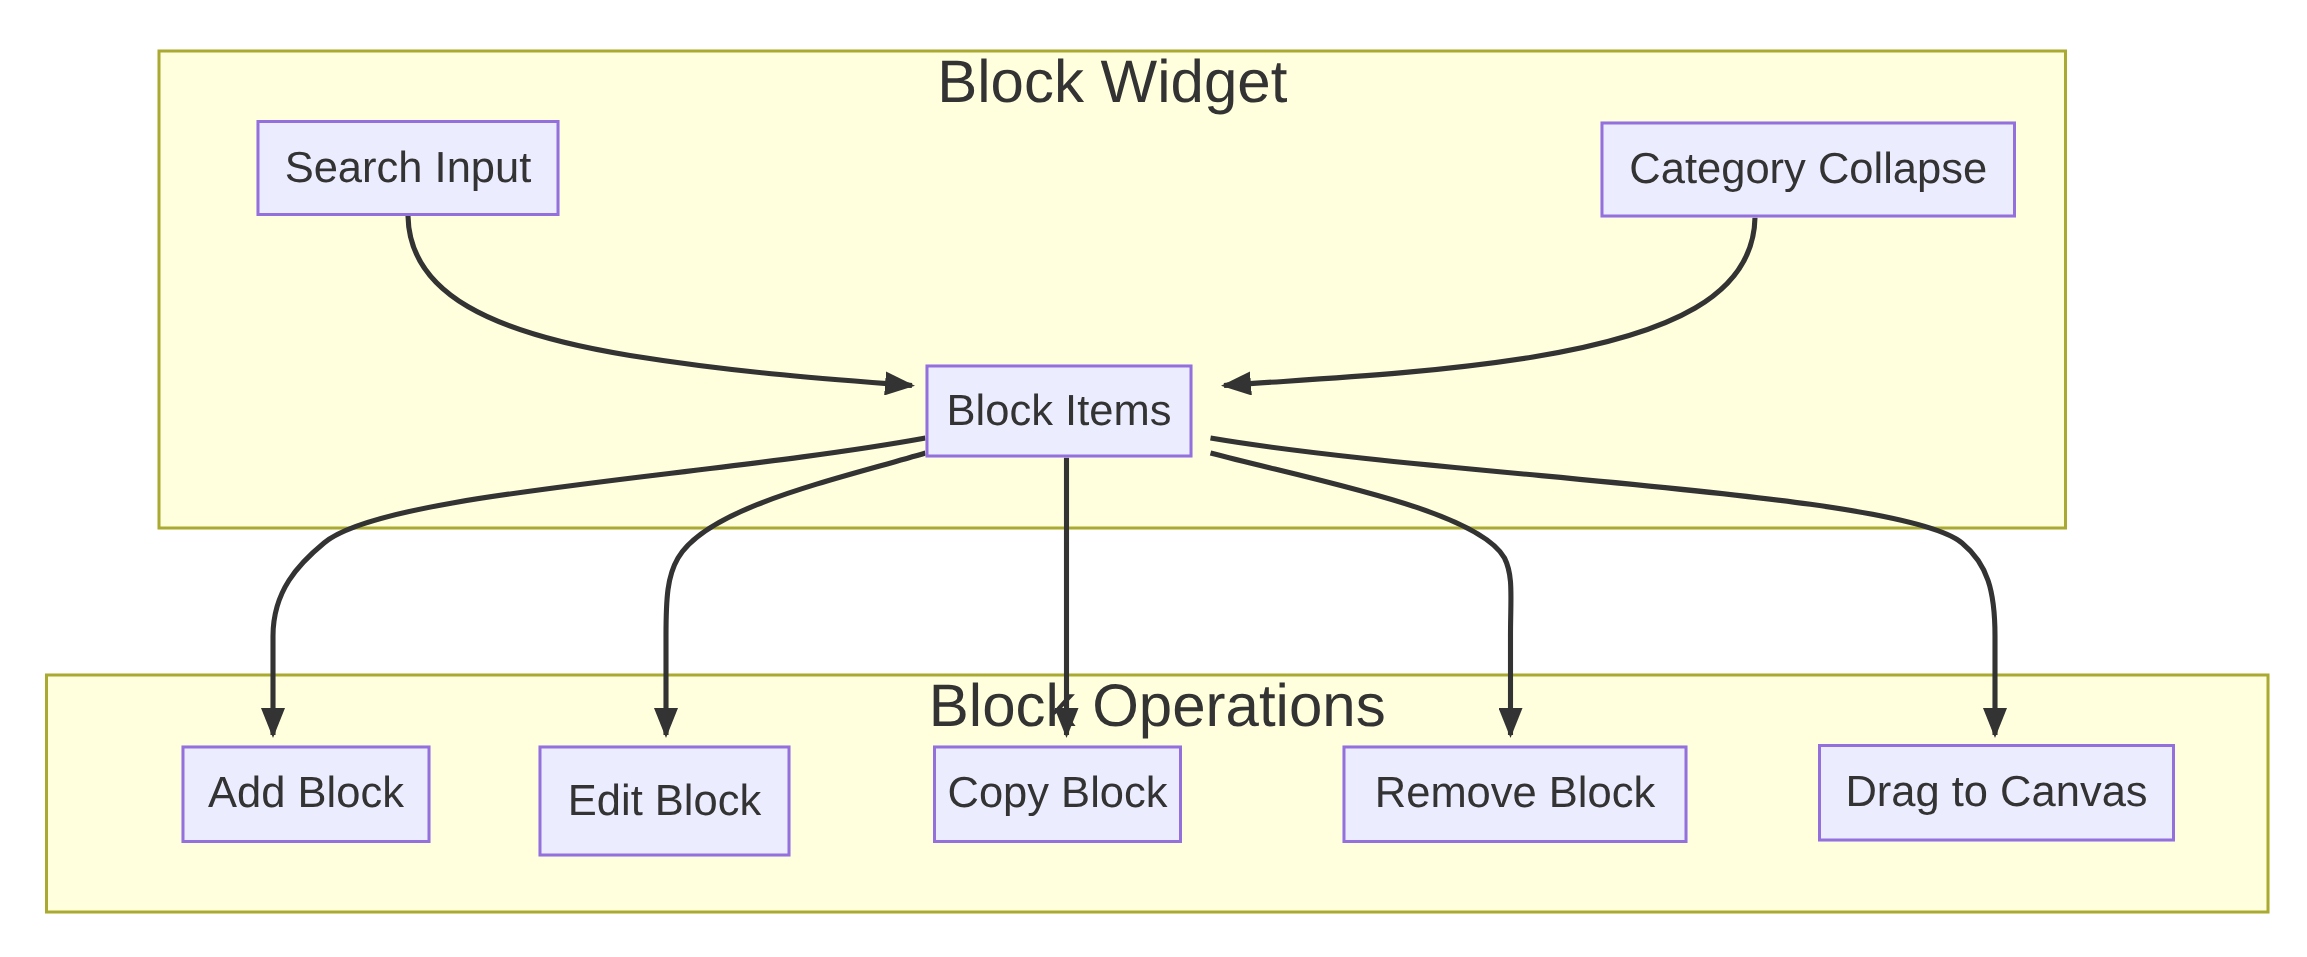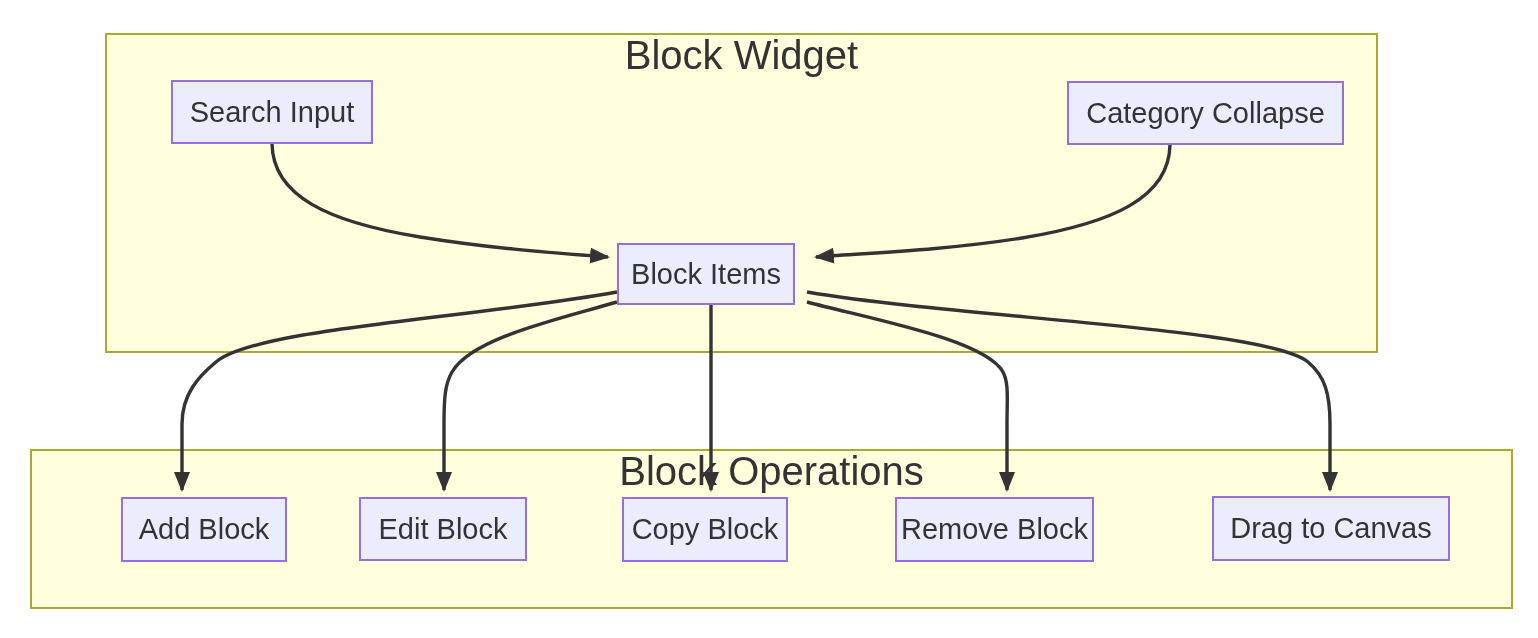--- a/index.html
+++ b/index.html
@@ -67,23 +67,23 @@
     z-index: 3;
   }
   
   .cluster-widget     { left: 105px; top: 33px;  width: 1273px; height: 320px; }
   .cluster-operations { left: 30px;  top: 449px; width: 1483px; height: 160px; }
   
   .n-search   { left: 171px;  top: 80px;  width: 202px; height: 64px; justify-content: center; }
   .n-category { left: 1032px; top: 81px;  width: 277px; height: 64px; margin-left: 35px; }
   .n-items    { left: 617px;  top: 243px; width: 178px; height: 62px; }
   .n-add      { left: 97px;   top: 497px; width: 166px; height: 65px; margin-left: 24px; }
-  .n-edit     { left: 359px;  top: 497px; width: 168px; height: 64px; }
+  .n-edit     { left: 359px;  top: 497px; width: 168px; height: 74px; }
   .n-copy     { left: 622px;  top: 497px; width: 166px; height: 65px; }
-  .n-remove   { left: 895px;  top: 497px; width: 199px; height: 65px; }
+  .n-remove   { left: 895px;  top: 497px; width: 230px; height: 65px; }
   .n-drag     { left: 1212px; top: 496px; width: 238px; height: 65px; align-items: center; }
 </style>
 </head>
 <body>
 
 <div class="stage">
 
   <div class="cluster cluster-widget">
     <div class="cluster-label">Block Widget</div>
   </div>

